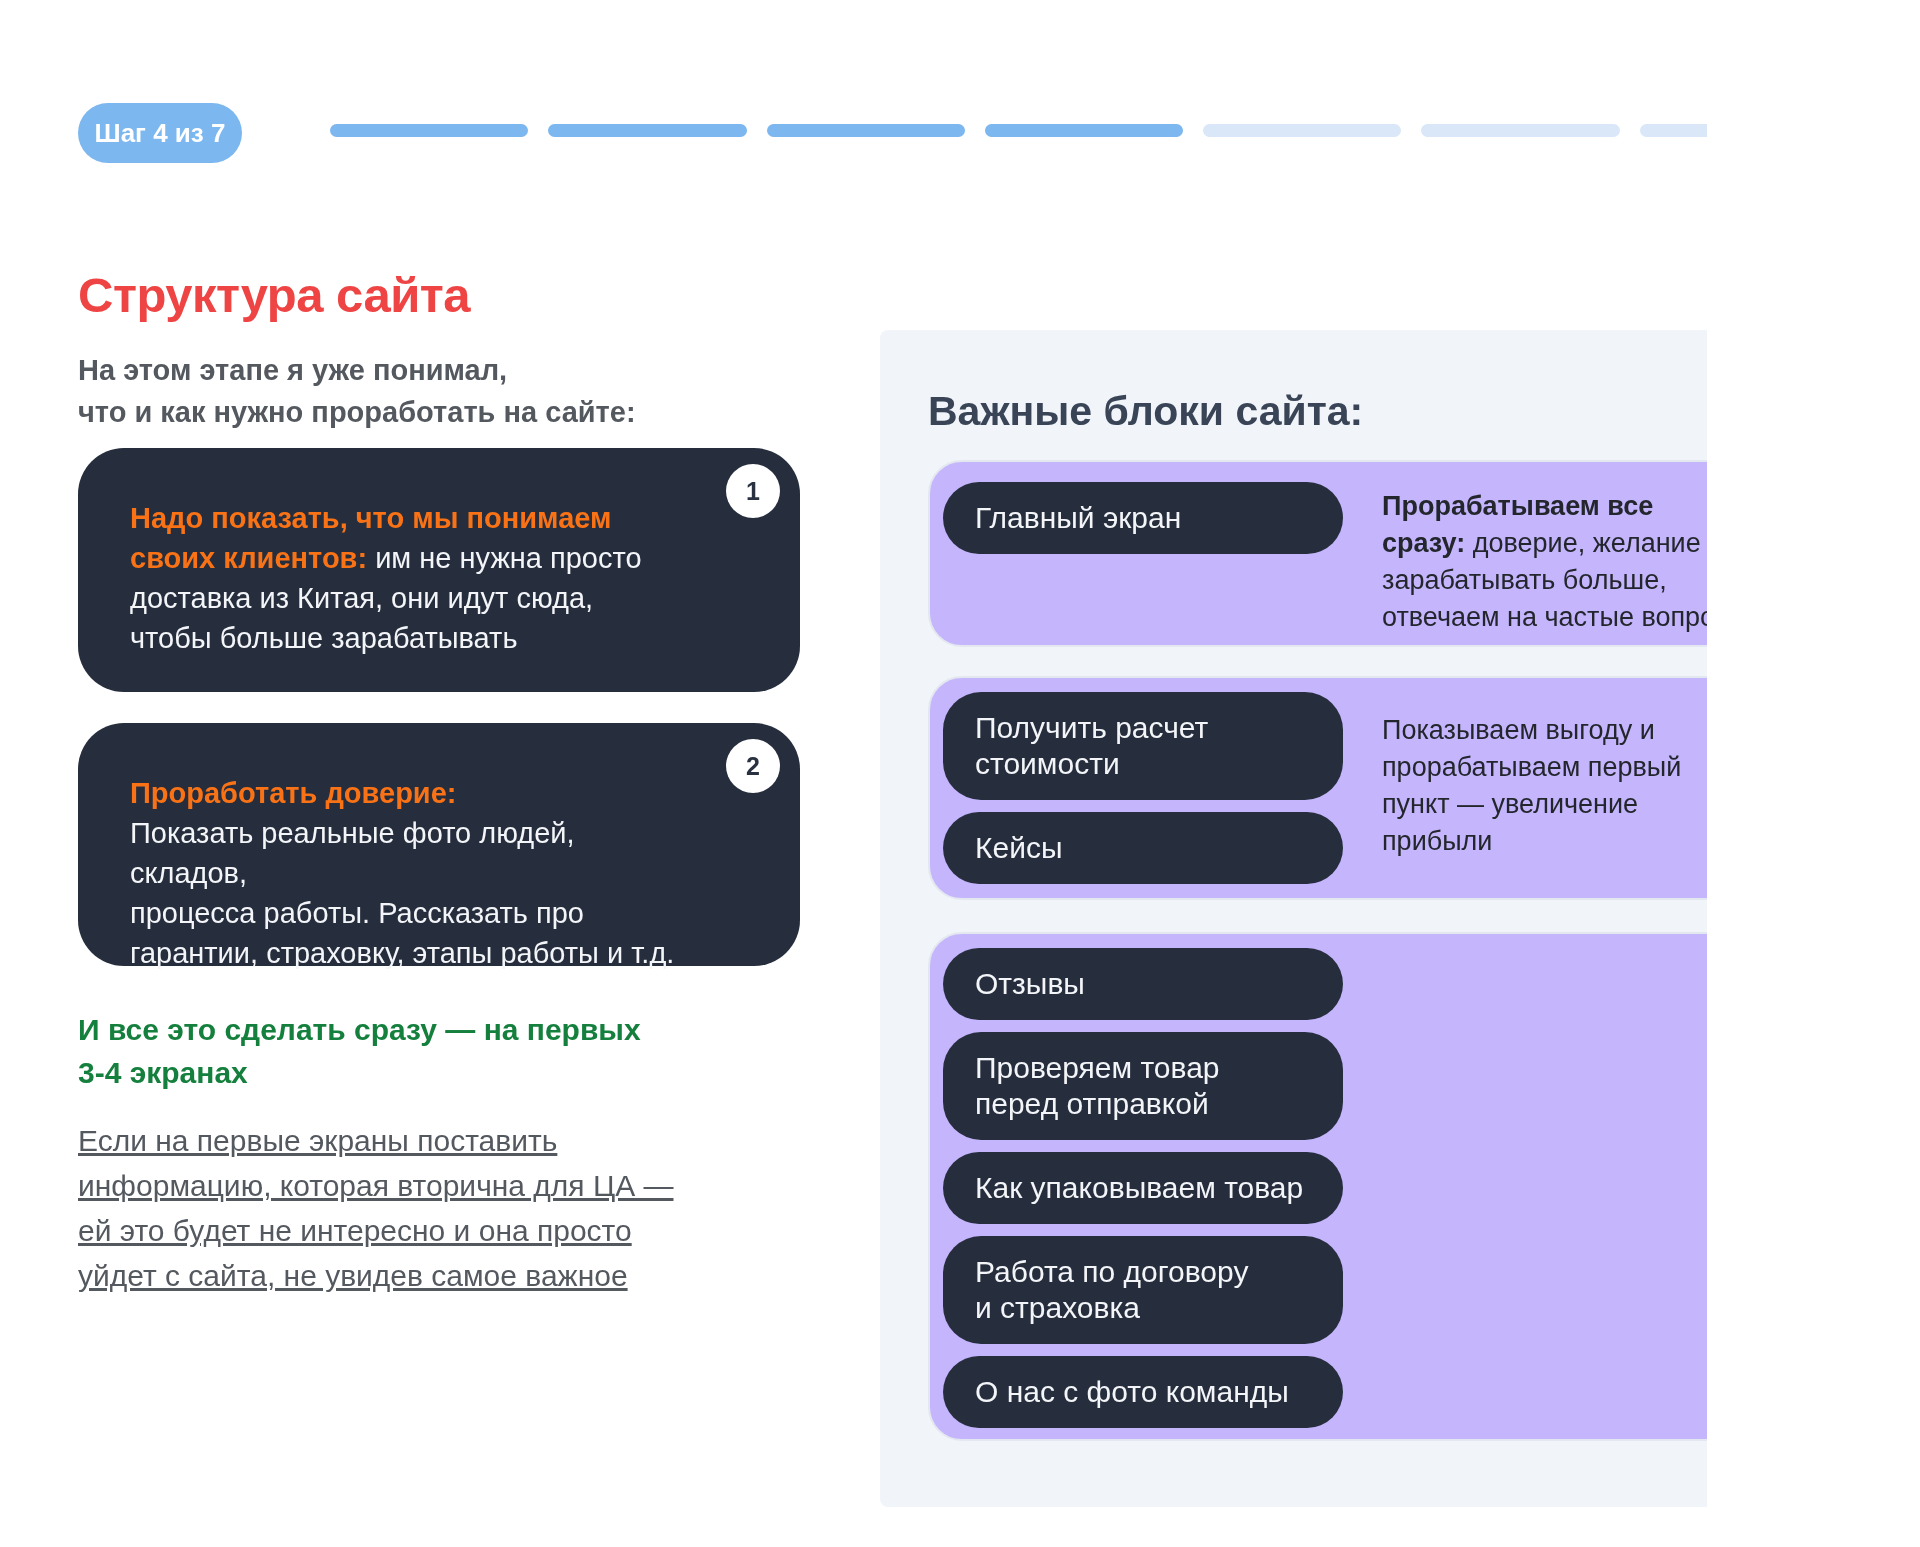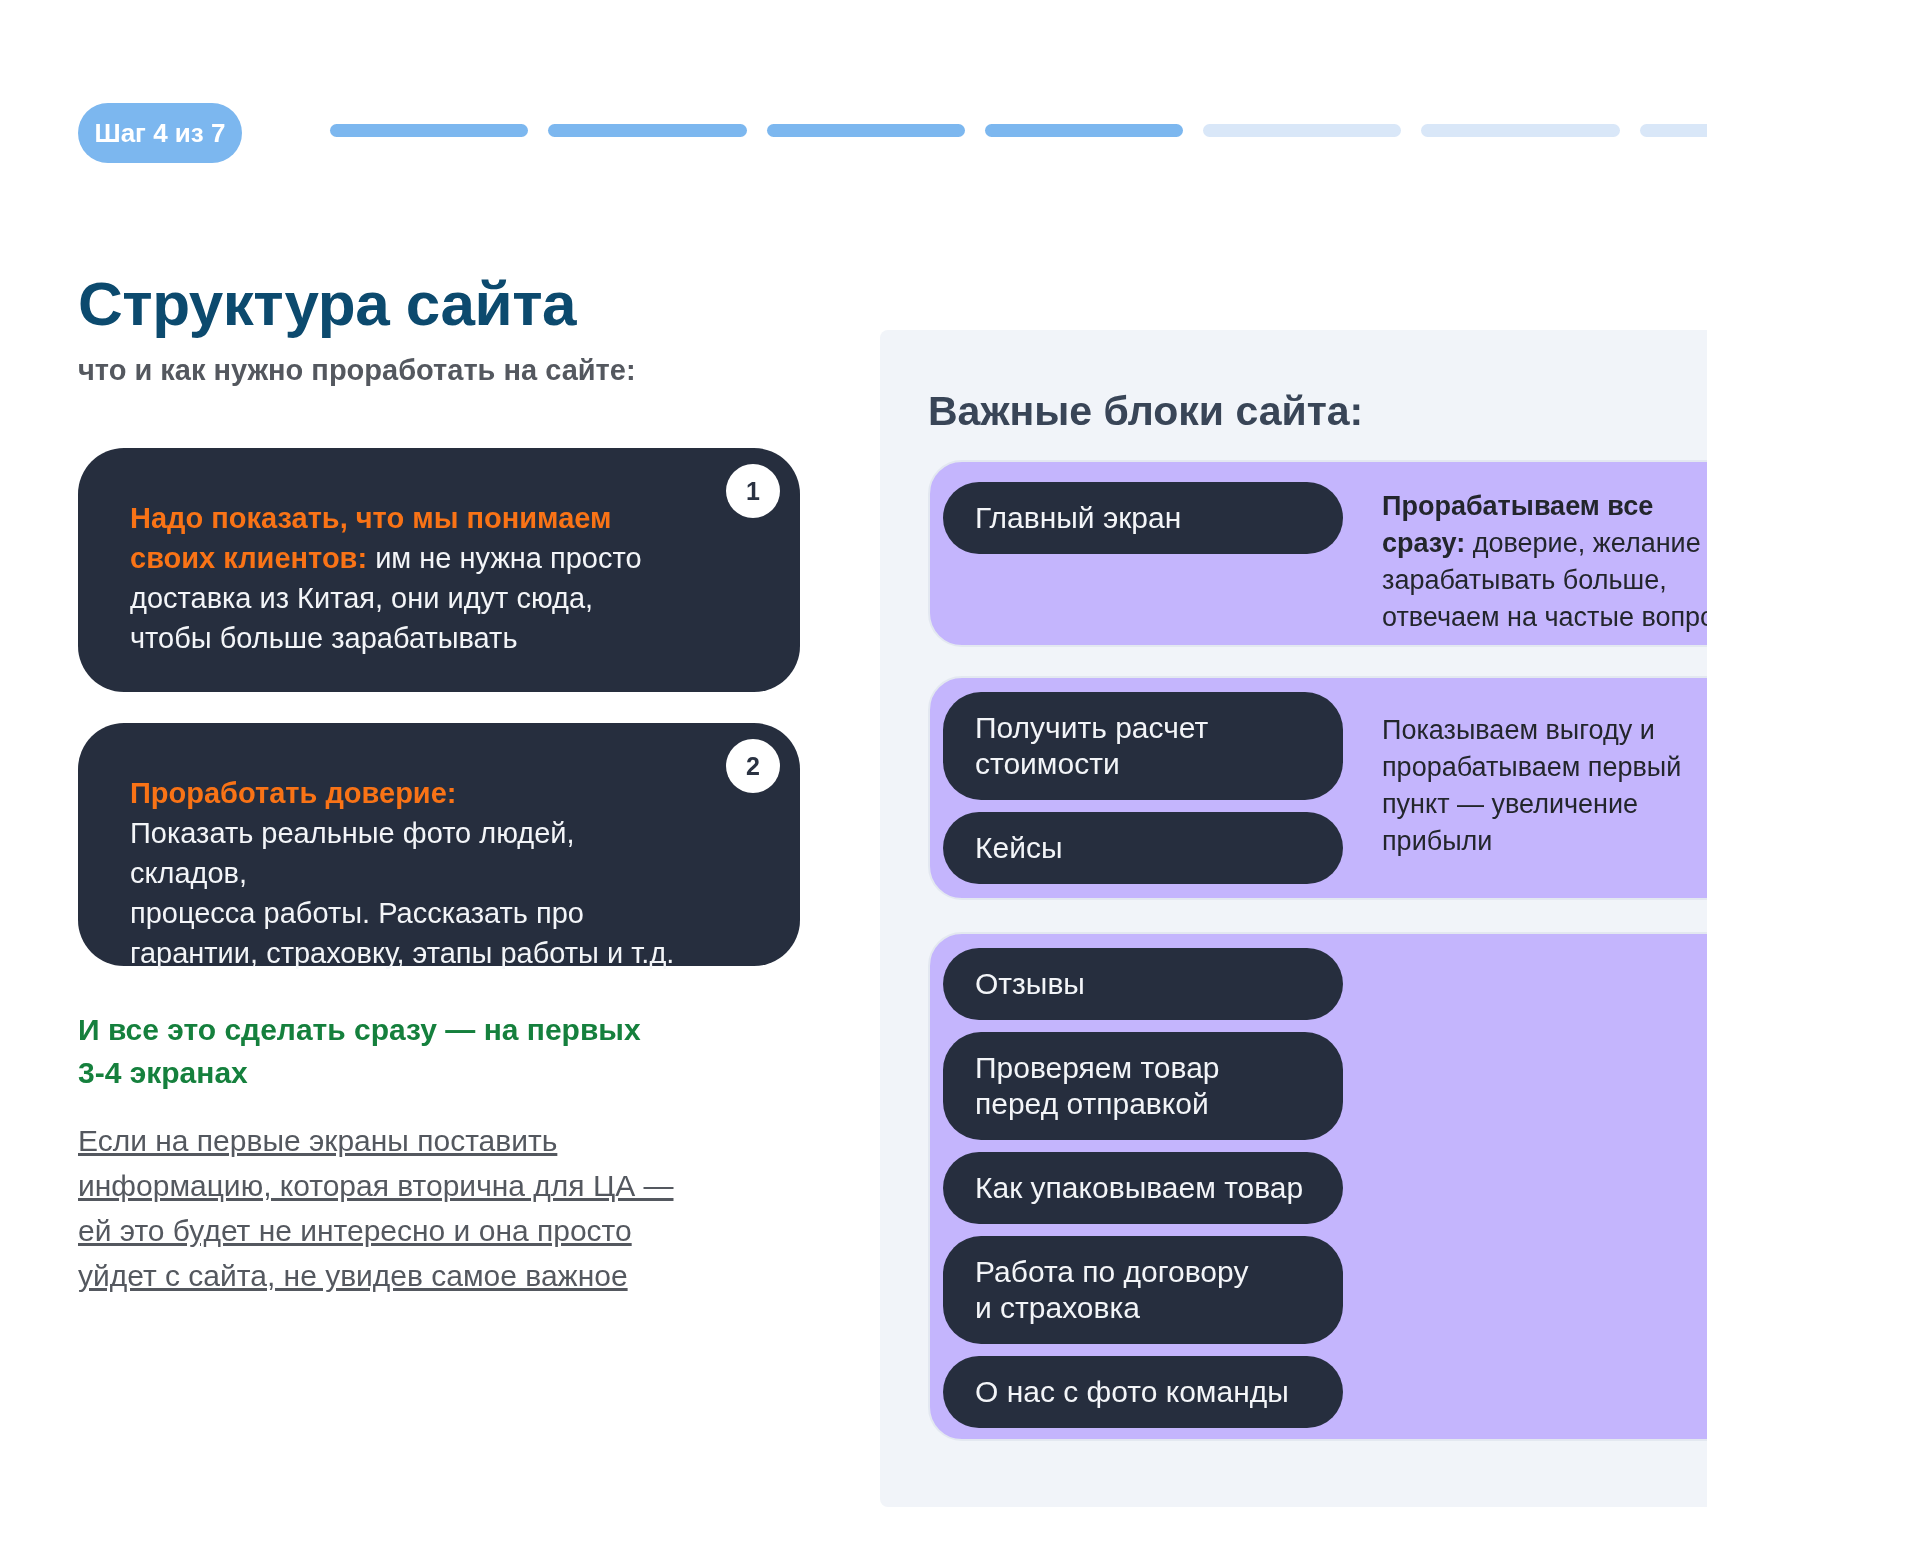--- a/index.html
+++ b/index.html
@@ -8,22 +8,22 @@
 
   
   .step-badge{position:absolute;left:78px;top:103px;width:164px;height:60px;border-radius:30px;
     background:#7CB7EF;color:#fff;font-size:26px;font-weight:700;display:flex;align-items:center;justify-content:center;}
   .progress{position:absolute;left:330px;top:124px;width:1508px;height:13px;display:flex;gap:20px;}
   .progress .seg{flex:1;height:13px;border-radius:7px;}
   .seg.done{background:#7CB7EF;}
   .seg.todo{background:#D9E7F8;}
 
   
-  .page-title{position:absolute;left:78px;top:222px;font-size:62px;line-height:80px;font-weight:600;
-    color:#0c4a6e;letter-spacing:-0.5px;}
+  .page-title{position:absolute;left:78px;top:222px;font-size:49px;line-height:80px;font-weight:600;
+    color:#ef4444;letter-spacing:-0.5px;}
   .intro{position:absolute;left:78px;top:349px;font-size:29px;line-height:42px;font-weight:700;color:#54585F;}
 
   .note{position:absolute;left:78px;width:722px;background:#262E3E;border-radius:46px;box-sizing:border-box;}
   .note-1{top:448px;height:244px;}
   .note-2{top:723px;height:243px;}
   .note-text{position:absolute;left:52px;top:50px;width:560px;font-size:29px;line-height:40px;color:#F3F5F8;}
   .note-text .b{font-weight:700;color:#f97316;}
   .num{position:absolute;top:16px;right:20px;width:54px;height:54px;border-radius:50%;background:#FFFFFF;
     color:#2A3242;font-size:25px;font-weight:700;display:flex;align-items:center;justify-content:center;}
 
@@ -59,20 +59,21 @@
     <div class="seg done"></div>
     <div class="seg done"></div>
     <div class="seg todo"></div>
     <div class="seg todo"></div>
     <div class="seg todo"></div>
   </div>
 
   <h1 class="page-title">Структура сайта</h1>
 
   <div class="intro">
+    <span class="line">На этом этапе я уже понимал,</span>
     <span class="line">что и как нужно проработать на сайте:</span>
   </div>
 
   <div class="note note-1">
     <div class="num">1</div>
     <div class="note-text">
       <span class="line"><span class="b">Надо показать, что мы понимаем</span><span></span></span>
       <span class="line"><span class="b">своих клиентов:</span><span> им не нужна просто</span></span>
       <span class="line"><span class="b"></span><span>доставка из Китая, они идут сюда,</span></span>
       <span class="line"><span class="b"></span><span>чтобы больше зарабатывать</span></span>

